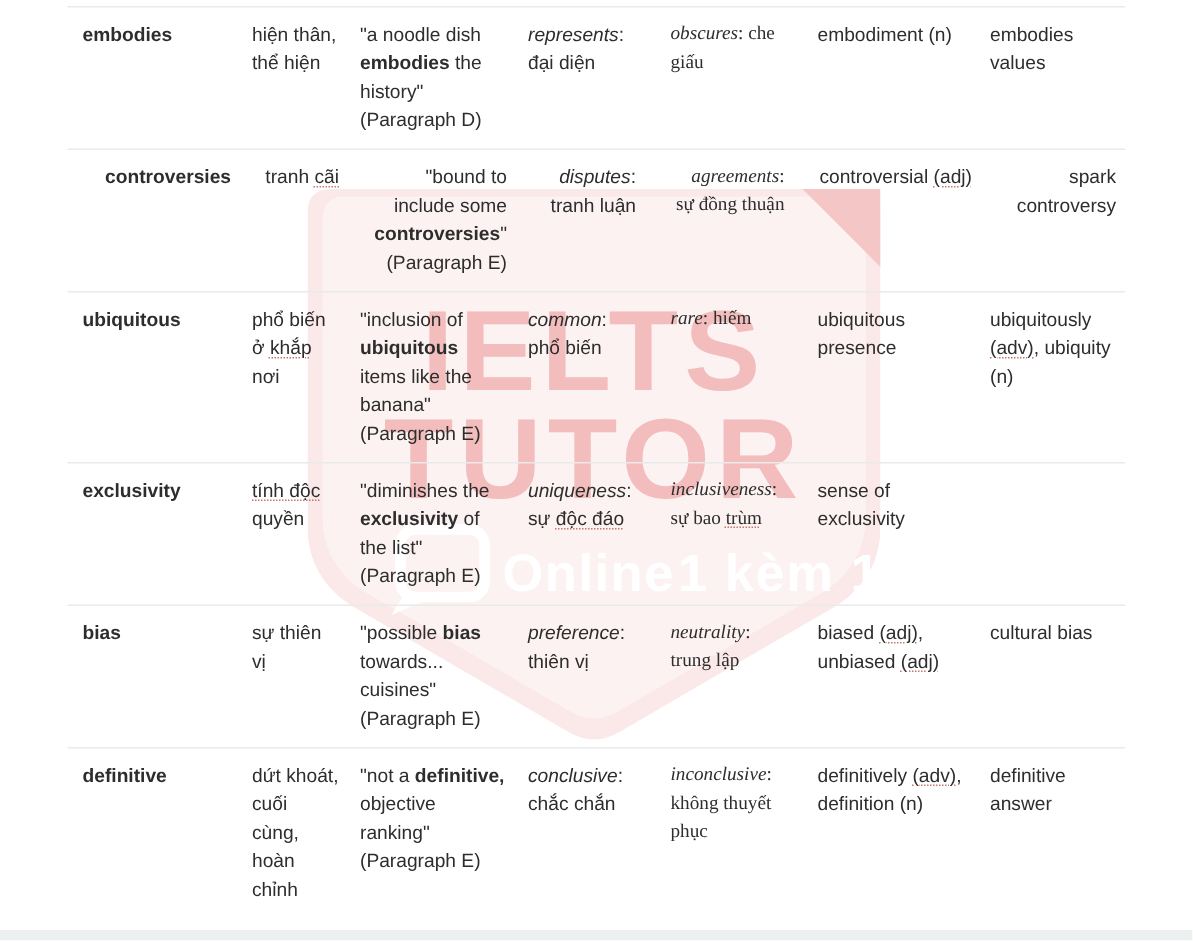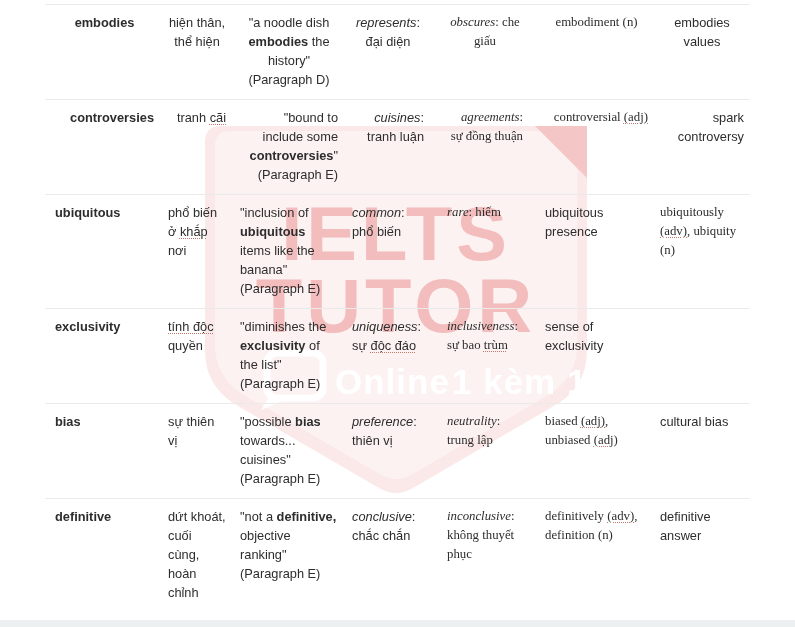--- a/index.html
+++ b/index.html
@@ -7,32 +7,32 @@
               font-family:"Liberation Sans","DejaVu Sans",sans-serif; }
   body { position:relative; }
 
   .watermark { position:absolute; left:205px; top:126px; width:382px; height:374px;
                z-index:0; pointer-events:none; }
 
   .vocab-table { position:relative; z-index:1; margin:4px 0 0 45px; width:705px;
                  border-top:1px solid #eaeaea; }
   .row { display:grid; grid-template-columns:115px 72px 112px 95px 98px 115px 98px;
          border-bottom:1px solid #eaeaea; }
-  .row:nth-child(1){ min-height:93px;text-align:center; }
+  .row:nth-child(1){ min-height:93px; }
   .row:nth-child(2){ min-height:93px;text-align:right; }
   .row:nth-child(3){ min-height:112px; }
   .row:nth-child(4){ min-height:93px; }
   .row:nth-child(5){ min-height:93px; }
   .row:nth-child(6){ min-height:125px; }
 
   .cell { padding:8px 6px 10px 8px; font-size:12.8px; line-height:19px; color:#2d2d2d; }
   .c-word { padding-left:10px; font-weight:700; }
   .c-syn  { padding-right:15px; }
   .c-ant  { padding-right:14px;font-family:Liberation Serif, serif; }
-  .c-forms{ padding-right:4px;font-family:Liberation Serif, serif; }
+  .c-forms{ padding-right:4px; }
   .cell b { font-weight:700; }
   .cell i { font-style:italic; }
   .para { display:block; }
 
   .sq { text-decoration-line:underline; text-decoration-style:dotted;
         text-decoration-color:#c4776d; text-decoration-thickness:1px;
         text-underline-offset:2px; }
 
   .bottom-bar { position:absolute; left:0; bottom:0; width:795px; height:7px;
                 background:#edf0f1; z-index:2; }
@@ -88,21 +88,21 @@
       <span>controversies</span>
     </div>
     <div class="cell c-meaning">
       <span>tranh <span class="sq">cãi</span></span>
     </div>
     <div class="cell c-quote">
       <span>"bound to include some </span><b>controversies</b><span>"</span>
       <span class="para">(Paragraph E)</span>
     </div>
     <div class="cell c-syn">
-      <i>cuisines</i><span>: tranh luận</span>
+      <i>disputes</i><span>: tranh luận</span>
     </div>
     <div class="cell c-ant">
       <i>agreements</i><span>: sự đồng thuận</span>
     </div>
     <div class="cell c-forms">
       <span>controversial <span class="sq">(adj)</span></span>
     </div>
     <div class="cell c-coll">
       <span>spark controversy</span>
     </div>

